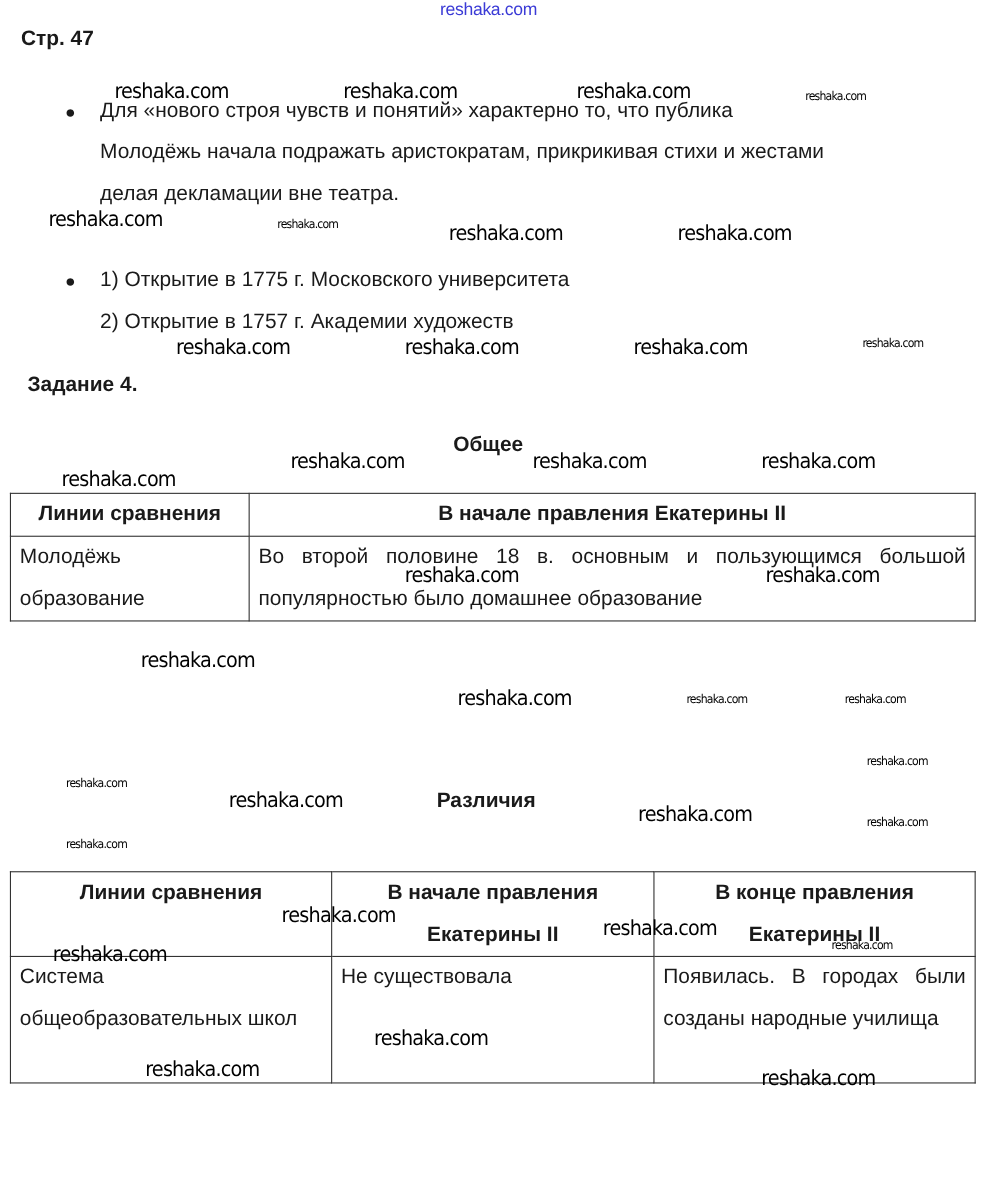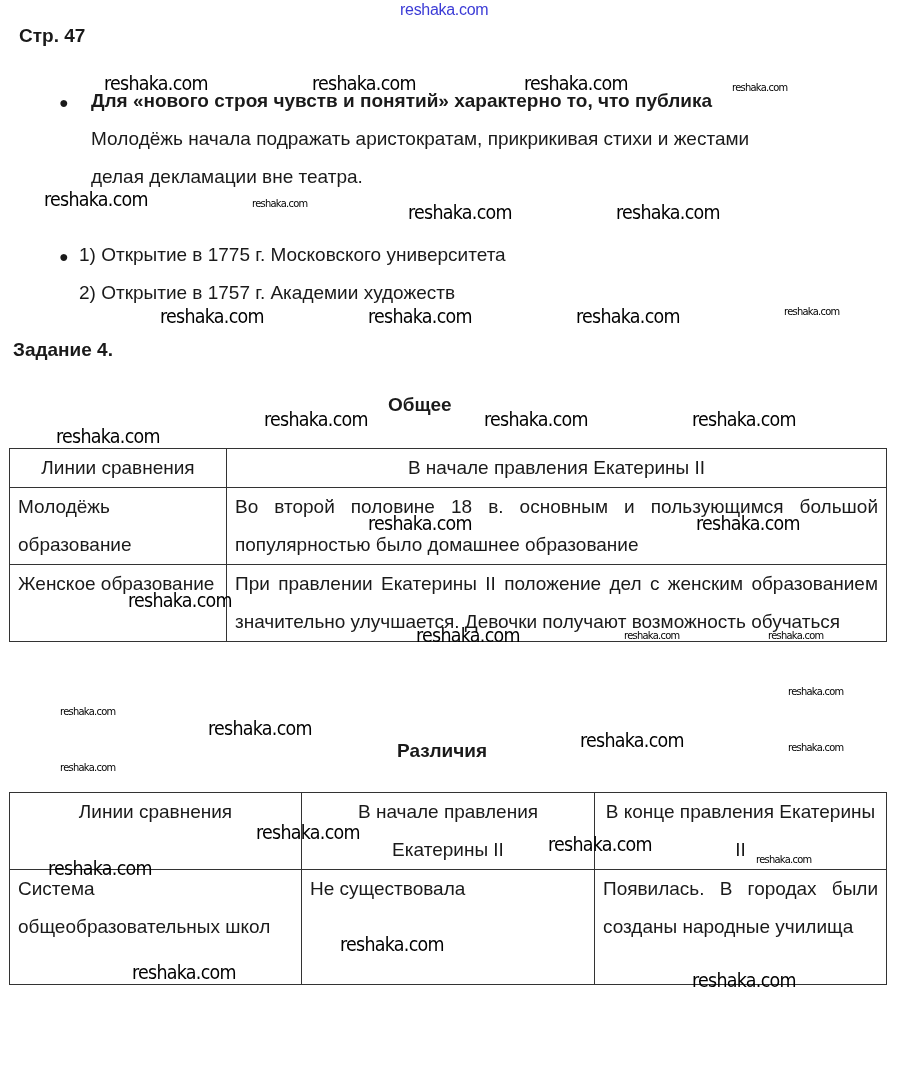--- a/index.html
+++ b/index.html
@@ -14,73 +14,69 @@
     }
     .heading { font-weight: bold; font-size: 19px; }
     .para { font-size: 19px; line-height: 38px; }
     .bullet { font-size: 16px; }
     .justify-line { display: flex; justify-content: space-between; width: 786px; }
     .wm { font-family: "DejaVu Sans", sans-serif; color: #000; letter-spacing: -0.8px; }
     .wm-big { font-size: 19px; transform: scaleX(0.92); transform-origin: left; }
     .wm-small { font-size: 11px; transform: scaleX(0.9); transform-origin: left; }
     table { border-collapse: collapse; position: absolute; }
     td, th { border: 1px solid #333; vertical-align: top; font-size: 19px; line-height: 38px; padding: 0 8px; }
-    th { font-weight: normal; text-align: center; vertical-align: top; padding-top: 0; }
+    th { font-weight: bold; text-align: center; vertical-align: top; padding-top: 0; }
     .tbl1 { left: 9px; top: 448px; width: 878px; }
     .tbl1 td { border-left: 1px solid #333; }
     .tbl2 { left: 9px; top: 792px; width: 878px; }
     .just { text-align: justify; text-align-last: left; margin-left: 10px; }
     .center-title { font-weight: bold; font-size: 19px; }
   </style>
 </head>
 <body>
 
 <div class="abs wm-top">reshaka.com</div>
 
 <div class="abs heading" style="left:19px; top:25px;">Стр. 47</div>
 
 <div class="abs bullet" style="left:59px; top:94px;">●</div>
 <div class="abs para" style="left:91px; top:82px;">
-  <div class="justify-line" style="word-spacing:0;font-weight:bold;">Для «нового строя чувств и понятий» характерно то, что публика</div>
+  <div class="justify-line" style="word-spacing:0;">Для «нового строя чувств и понятий» характерно то, что публика</div>
   <div>Молодёжь начала подражать аристократам, прикрикивая стихи и жестами</div>
   <div>делая декламации вне театра.</div>
 </div>
 
 <div class="abs bullet" style="left:59px; top:248px;">●</div>
-<div class="abs para" style="left:79px; top:236px;">
+<div class="abs para" style="left:91px; top:236px;">
   <div>1) Открытие в 1775 г. Московского университета</div>
   <div>2) Открытие в 1757 г. Академии художеств</div>
 </div>
 
-<div class="abs heading" style="left:13px; top:339px;">Задание 4.</div>
+<div class="abs heading" style="left:25px; top:339px;">Задание 4.</div>
 
-<div class="abs center-title" style="left:388px; top:394px;">Общее</div>
+<div class="abs center-title" style="left:412px; top:394px;">Общее</div>
 
 <table class="tbl1">
   <colgroup>
       <col style="width:217px">
       <col>
     </colgroup>
   <tbody>
       <tr>
     <th>Линии сравнения</th>
     <th>В начале правления Екатерины II</th>
   </tr>
   <tr>
     <td style="width:200px;">Молодёжь образование</td>
     <td class="just">Во второй половине 18 в. основным и пользующимся большой популярностью было домашнее образование</td>
   </tr>
-  <tr>
-    <td>Женское образование</td>
-    <td class="just">При правлении Екатерины II положение дел с женским образованием значительно улучшается. Девочки получают возможность обучаться</td>
-  </tr>
 </tbody>
   </table>
 
-<div class="abs center-title" style="left:397px; top:740px;">Различия</div>
+<div class="abs center-title" style="left:397px; top:718px;">Различия</div>
 
 <table class="tbl2">
   <colgroup>
       <col style="width:292px">
       <col style="width:293px">
       <col>
     </colgroup>
   <tbody>
       <tr>
     <th>Линии сравнения</th>

